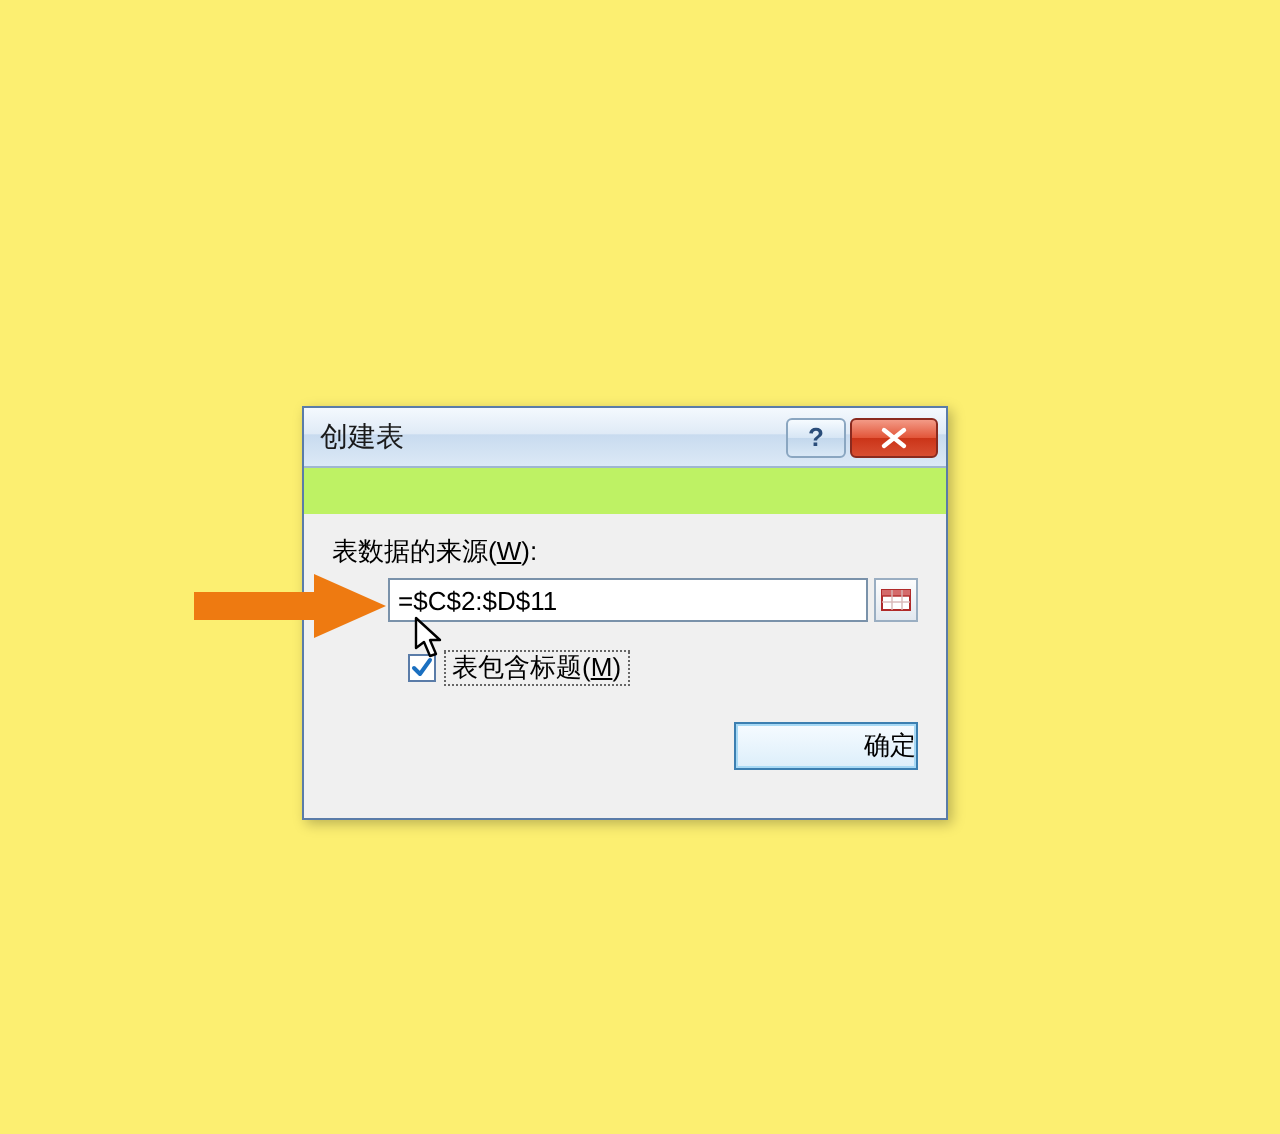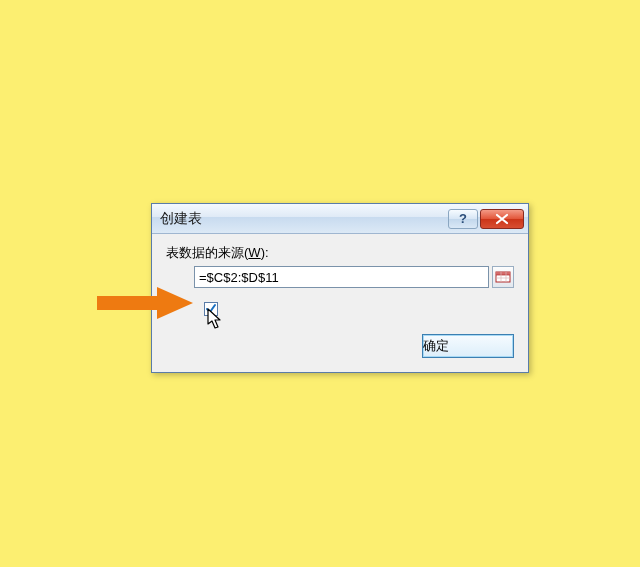--- a/index.html
+++ b/index.html
@@ -10,21 +10,21 @@
     background: #fcef71;
     font-family: "Microsoft YaHei", "SimSun", Arial, sans-serif;
     font-size: 13px;
     position: relative;
     overflow: hidden;
   }
   .dialog {
     position: absolute;
     left: 151px;
     top: 203px;
-    width: 378px;
+    width: 323px;
     border: 1px solid #5a7ca8;
     background: #bef264;
     box-shadow: 2px 2px 6px rgba(0,0,0,0.25);
   }
   .titlebar {
     height: 30px;
     background: linear-gradient(to bottom, #f4f9fe 0%, #dfeaf6 45%, #c8dbef 46%, #dce9f6 100%);
     border-bottom: 1px solid #9fb6d0;
     display: flex;
     align-items: center;
@@ -55,21 +55,22 @@
     border: 1px solid #8a2a1f;
     border-radius: 3px;
     background: linear-gradient(to bottom, #f39a86 0%, #e2563a 49%, #cb3418 50%, #d84e32 100%);
     display: flex;
     align-items: center;
     justify-content: center;
   }
   .close-btn svg { display: block; }
   .body {
     background: #f0f0f0;
-    padding: 10px 14px 14px 14px;
+    padding: 10px 14px 24px 14px;
+    margin-top: 23px;
   }
   .label-row {
     margin-bottom: 4px;
     color: #000;
   }
   .input-row {
     display: flex;
     align-items: stretch;
     margin-bottom: 14px;
     margin-left: 28px;
@@ -122,21 +123,21 @@
     justify-content: flex-end;
     gap: 10px;
   }
   .btn {
     width: 92px;
     height: 24px;
     border: 1px solid #8a9aac;
     background: linear-gradient(to bottom,#fdfdfd,#e4e9ef);
     display: flex;
     align-items: center;
-    justify-content: flex-start;
+    justify-content: flex-end;
     font-size: 13px;
   }
   .btn.default {
     border: 1px solid #3c7fb1;
     box-shadow: inset 0 0 0 1px #a7d9f5;
     background: linear-gradient(to bottom,#f6fbff,#dceefa);
   }
   .arrow {
     position: absolute;
     left: 97px;
@@ -184,20 +185,23 @@
           <line x1="11" y1="1" x2="11" y2="11" stroke="#d8b8b8" stroke-width="0.7"></line>
         </svg>
       </div>
     </div>
     <div class="checkbox-row">
       <div class="checkbox">
         <svg width="12" height="12" viewBox="0 0 12 12">
           <path d="M2 6 L5 9 L10 2" stroke="#1a6fc0" stroke-width="2" fill="none" stroke-linecap="round" stroke-linejoin="round"></path>
         </svg>
       </div>
+      <span class="checkbox-label">
+        <span>表包含标题(</span><span class="underline">M</span><span>)</span>
+      </span>
     </div>
     <div class="btn-row">
       <div class="btn default">
         <span>确定</span>
       </div>
     </div>
   </div>
 </div>
 
 <svg class="arrow" viewBox="0 0 96 32">

